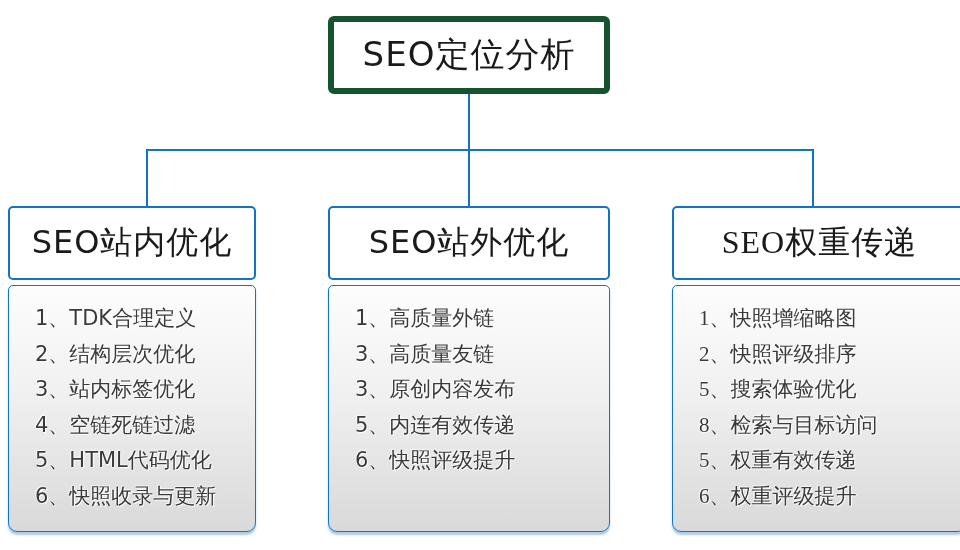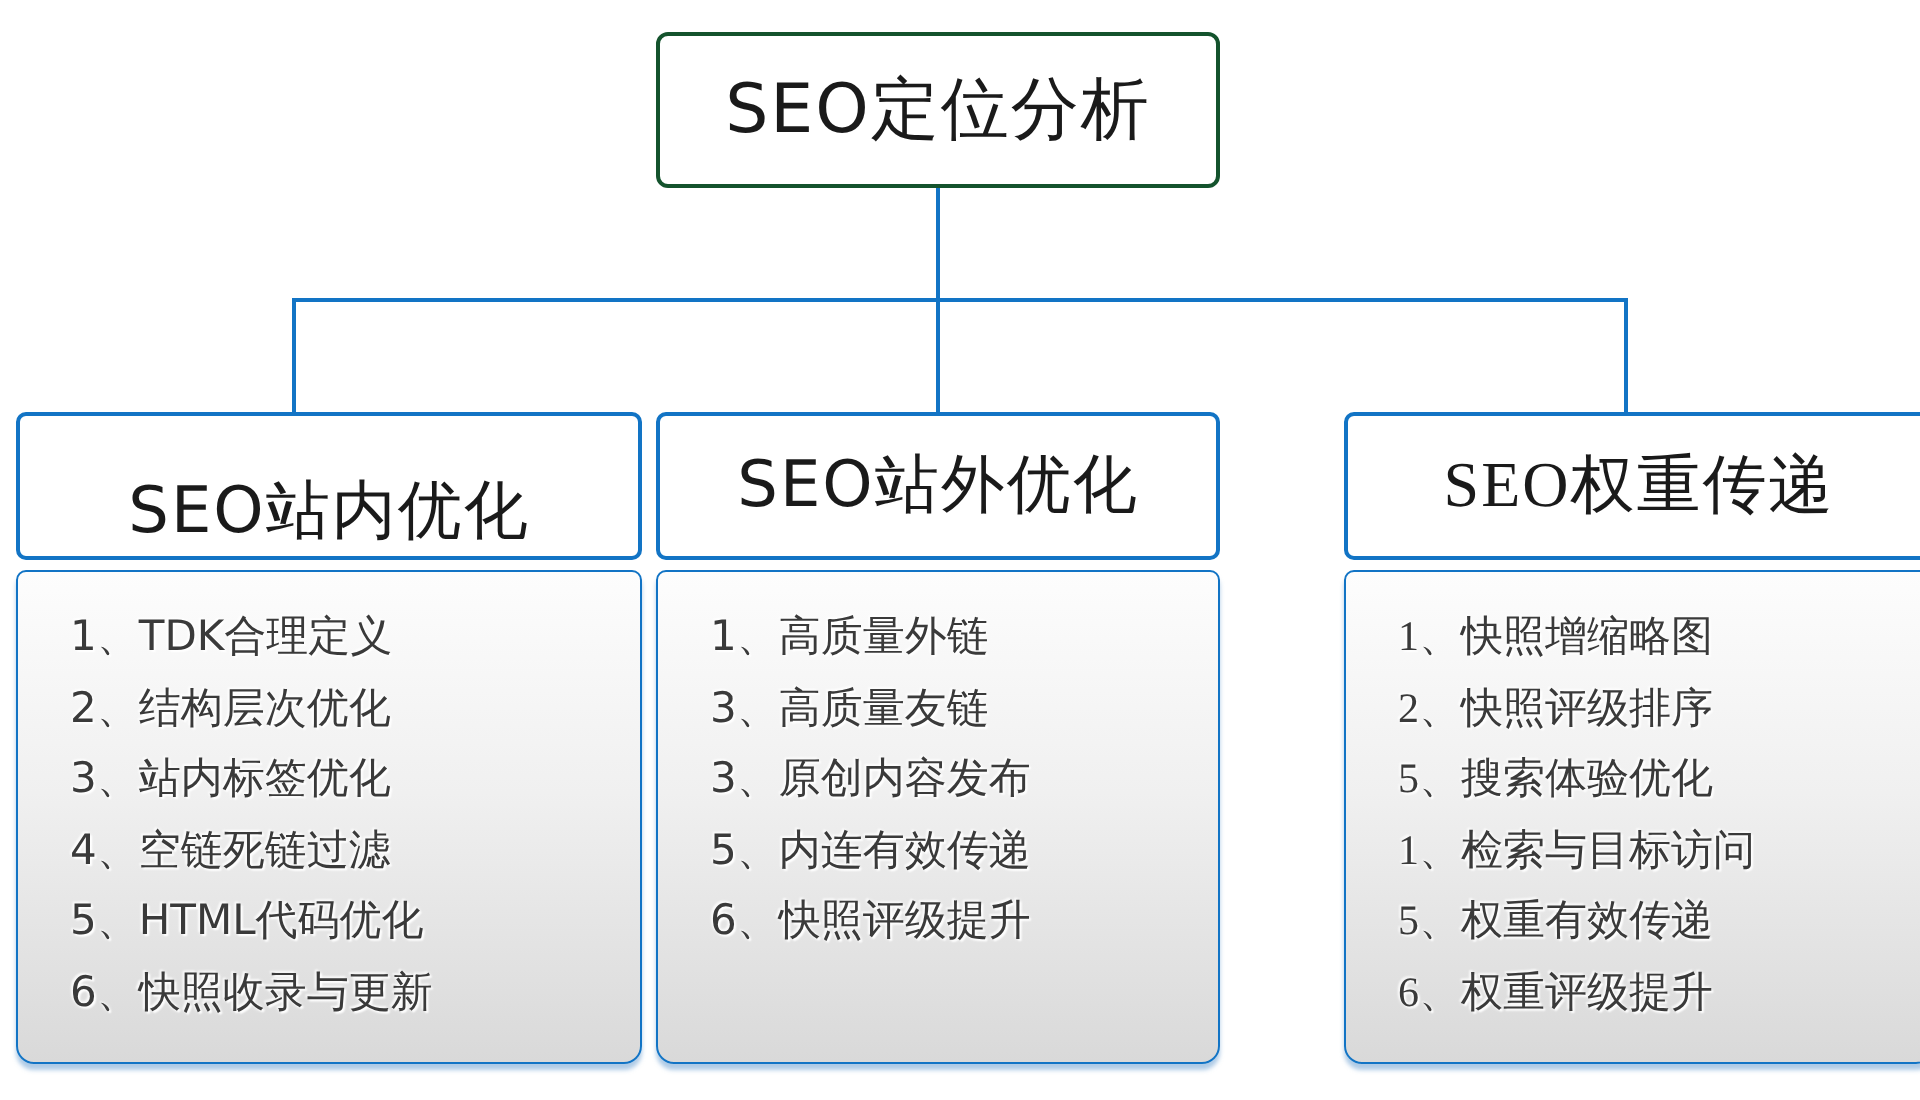--- a/index.html
+++ b/index.html
@@ -23,21 +23,21 @@
   .line-h { height: 2px; }
 
   
   .root-box {
     position: absolute;
     left: 328px;
     top: 16px;
     width: 282px;
     height: 78px;
     background: #ffffff;
-    border: 2px solid #14532d;
+    border: 6px solid #14532d;
     border-radius: 6px;
     display: flex;
     align-items: center;
     justify-content: center;
     font-size: 34px;
     color: #1a1a1a;
     letter-spacing: 1px;
     z-index: 2;
   }
 
@@ -72,21 +72,21 @@
   }
   .list-item {
     font-size: 21px;
     line-height: 35.5px;
     color: #3a3a3a;
     text-shadow: 1px 1px 1px #ffffff, -1px -1px 1px rgba(255,255,255,0.7), 0 0 2px #ffffff;
     white-space: nowrap;
   }
 
   
-  .col-1-h { left: 8px;   width: 313px; align-items: flex-end; }
+  .col-1-h { left: 8px;   width: 248px; }
   .col-2-h { left: 328px; width: 282px; }
   .col-3-h { left: 672px; width: 295px; font-family: Liberation Serif, serif; }
 </style>
 </head>
 <body>
 
 <div class="canvas">
 
   <div class="line line-v" style="left:468px; top:92px; height:116px;"></div>
   <div class="line line-h" style="left:146px; top:149px; width:668px;"></div>
@@ -120,18 +120,18 @@
     <div class="list-item">6、快照评级提升</div>
   </div>
 
   <div class="col-header col-3-h">
     <span>SEO权重传递</span>
   </div>
   <div class="col-list col-3-h">
     <div class="list-item">1、快照增缩略图</div>
     <div class="list-item">2、快照评级排序</div>
     <div class="list-item">5、搜索体验优化</div>
-    <div class="list-item">1、检索与目标访问</div>
+    <div class="list-item">8、检索与目标访问</div>
     <div class="list-item">5、权重有效传递</div>
     <div class="list-item">6、权重评级提升</div>
   </div>
 
 </div>
 
 </body></html>

